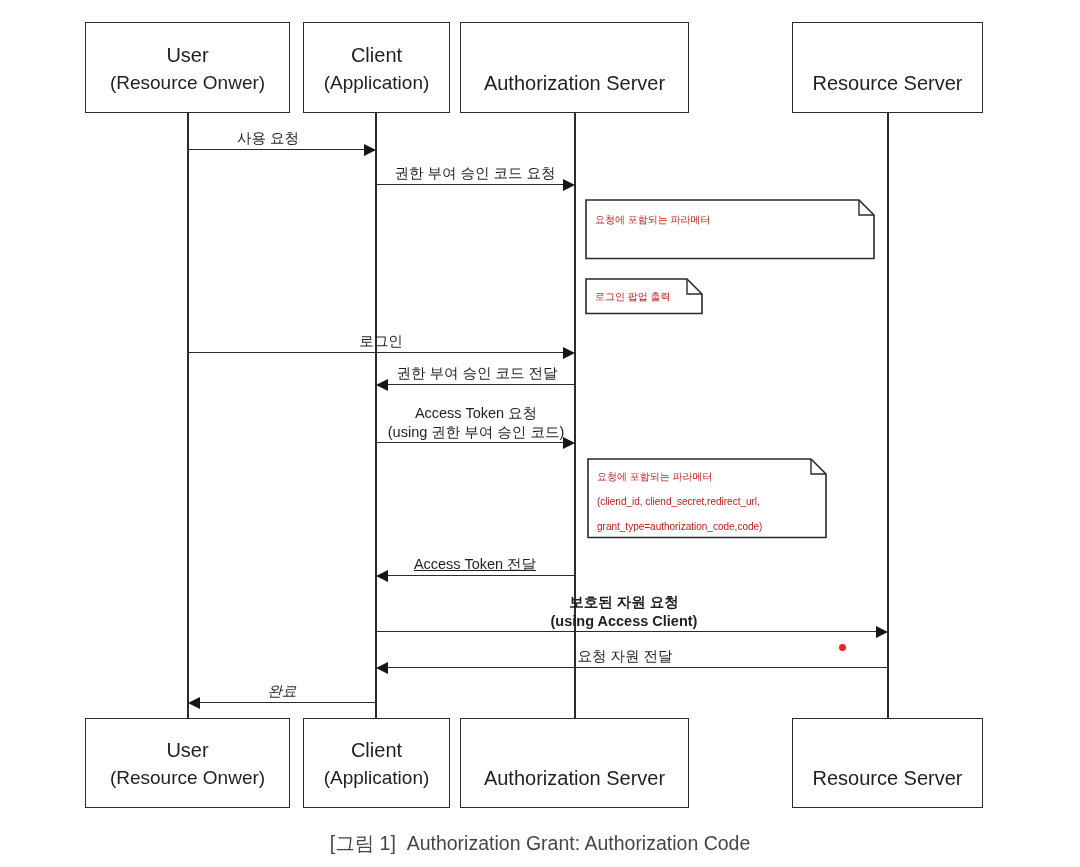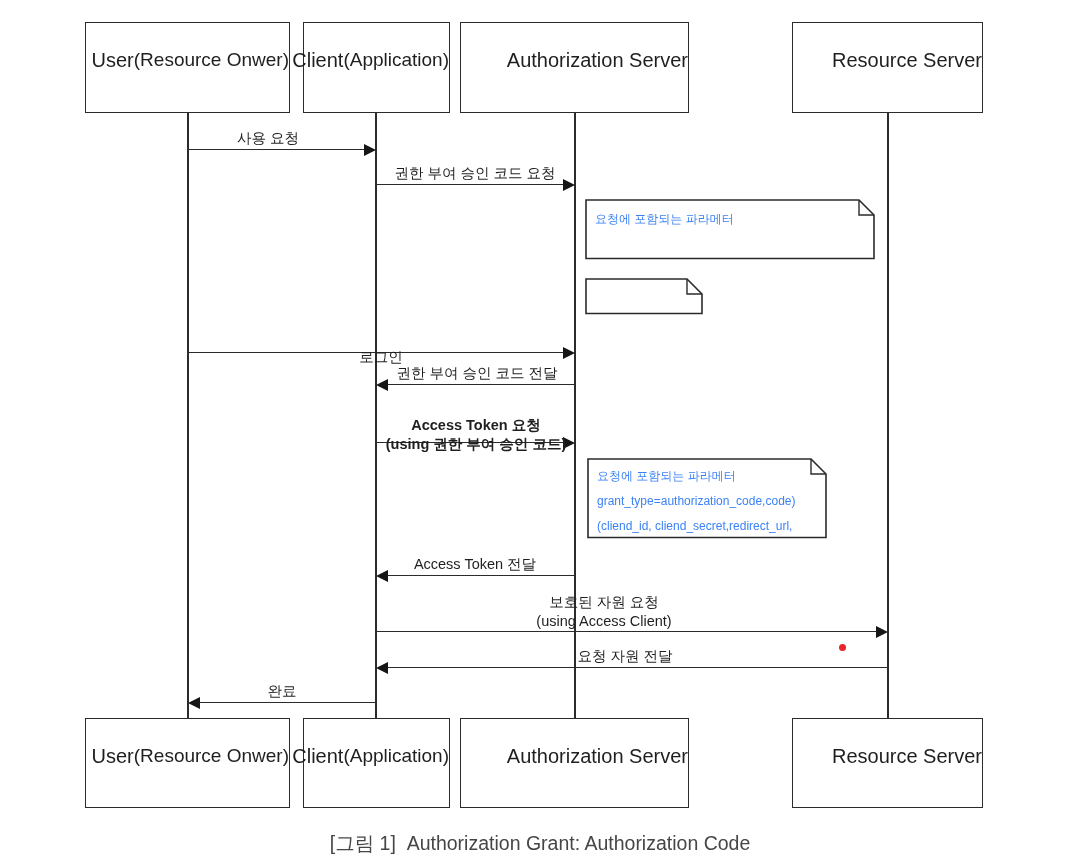--- a/index.html
+++ b/index.html
@@ -3,21 +3,21 @@
 <meta charset="utf-8">
 <style>
   html,body{margin:0;padding:0;background:#ffffff;}
   .canvas{
     position:relative;width:1080px;height:867px;background:#ffffff;
     font-family:"Liberation Sans","DejaVu Sans",sans-serif;color:#1f1f1f;overflow:hidden;
   }
   
   .actor{
     position:absolute;border:1.6px solid #2b2b2b;background:#ffffff;
-    display:flex;flex-direction:row;justify-content:flex-end;align-items:center;
+    display:flex;flex-direction:column;justify-content:flex-end;align-items:center;
     padding-bottom:15px;box-sizing:border-box;text-align:center;
   }
   .actor .actor-name{font-size:20px;line-height:28px;display:block;}
   .actor .actor-sub{font-size:19px;line-height:28px;display:block;}
   
   .lifeline{position:absolute;width:1.6px;background:#2b2b2b;}
   
   .msg-line{position:absolute;height:0;border-top:1.8px solid #2b2b2b;}
   .arrowhead{position:absolute;width:0;height:0;border-top:6px solid transparent;border-bottom:6px solid transparent;}
   .arrowhead.right{border-left:12px solid #161616;}
@@ -25,21 +25,21 @@
   .msg-label{
     position:absolute;transform:translateX(-50%);text-align:center;
     font-size:14.5px;line-height:19px;white-space:nowrap;color:#1f1f1f;
   }
   .msg-label span{display:block;}
   
   .note{position:absolute;}
   .note svg{position:absolute;left:0;top:0;}
   .note-text{
     position:absolute;left:10px;right:6px;top:0;bottom:0;
-    font-size:12px;color:#3b82f6;white-space:nowrap;
+    font-size:10px;color:#b91c1c;white-space:nowrap;
   }
   .note-text span{display:block;}
   .note1 .note-text{padding-top:8px;}
   .note1 .note-text span{line-height:25px;}
   .note2 .note-text{display:flex;align-items:center;}
   .note3 .note-text{padding-top:6px;}
   .note3 .note-text span{line-height:25px;}
   
   .caption{
     position:absolute;left:0;top:830px;width:1080px;text-align:center;
@@ -97,90 +97,93 @@
     <div class="note-text">
       <span>요청에 포함되는 파라메터</span>
     </div>
   </div>
 
   <div class="note note2" style="left:585px;top:278px;width:118px;height:37px;">
     <svg width="118" height="37">
       <polygon points="1,1 102,1 117,16 117,35.5 1,35.5" fill="#ffffff" stroke="#2b2b2b" stroke-width="1.6"></polygon>
       <polyline points="102,1 102,16 117,16" fill="none" stroke="#2b2b2b" stroke-width="1.4"></polyline>
     </svg>
+    <div class="note-text">
+      <span>로그인 팝업 출력</span>
+    </div>
   </div>
 
   <div>
     <div class="msg-line" style="left:188px;top:352px;width:376px;"></div>
     <div class="arrowhead right" style="left:563px;top:347px;"></div>
-    <div class="msg-label" style="left:381px;top:348px;">
+    <div class="msg-label" style="left:381px;top:332px;">
       <span>로그인</span>
     </div>
   </div>
 
   <div>
     <div class="msg-line" style="left:387px;top:384px;width:188px;"></div>
     <div class="arrowhead left" style="left:376px;top:379px;"></div>
     <div class="msg-label" style="left:477px;top:364px;text-align:center;">
       <span>권한 부여 승인 코드 전달</span>
     </div>
   </div>
 
   <div>
     <div class="msg-line" style="left:376px;top:442px;width:188px;"></div>
     <div class="arrowhead right" style="left:563px;top:437px;"></div>
-    <div class="msg-label" style="left:476px;top:416px;font-weight:bold;">
+    <div class="msg-label" style="left:476px;top:404px;">
       <span>Access Token 요청</span>
       <span>(using 권한 부여 승인 코드)</span>
     </div>
   </div>
 
   <div class="note note3" style="left:587px;top:458px;width:240px;height:81px;">
     <svg width="240" height="81">
       <polygon points="1,1 224,1 239,16 239,79.5 1,79.5" fill="#ffffff" stroke="#2b2b2b" stroke-width="1.6"></polygon>
       <polyline points="224,1 224,16 239,16" fill="none" stroke="#2b2b2b" stroke-width="1.4"></polyline>
     </svg>
     <div class="note-text">
       <span>요청에 포함되는 파라메터</span>
+      <span>(cliend_id, cliend_secret,redirect_url,</span>
       <span>grant_type=authorization_code,code)</span>
-      <span>(cliend_id, cliend_secret,redirect_url,</span>
     </div>
   </div>
 
   <div>
     <div class="msg-line" style="left:387px;top:575px;width:188px;"></div>
     <div class="arrowhead left" style="left:376px;top:570px;"></div>
-    <div class="msg-label" style="left:475px;top:555px;">
+    <div class="msg-label" style="left:475px;top:555px;text-decoration:underline;">
       <span>Access Token 전달</span>
     </div>
   </div>
 
   <div>
     <div class="msg-line" style="left:376px;top:631px;width:501px;"></div>
     <div class="arrowhead right" style="left:876px;top:626px;"></div>
-    <div class="msg-label" style="left:604px;top:593px;">
+    <div class="msg-label" style="left:624px;top:593px;font-weight:bold;">
       <span>보호된 자원 요청</span>
       <span>(using Access Client)</span>
     </div>
   </div>
 
   <div class="red-dot"></div>
 
   <div>
     <div class="msg-line" style="left:387px;top:667px;width:501px;"></div>
     <div class="arrowhead left" style="left:376px;top:662px;"></div>
     <div class="msg-label" style="left:625px;top:647px;">
       <span>요청 자원 전달</span>
     </div>
   </div>
 
   <div>
     <div class="msg-line" style="left:199px;top:702px;width:177px;"></div>
     <div class="arrowhead left" style="left:188px;top:697px;"></div>
-    <div class="msg-label" style="left:282px;top:682px;">
+    <div class="msg-label" style="left:282px;top:682px;font-style:italic;">
       <span>완료</span>
     </div>
   </div>
 
   <div class="actor" style="left:85px;top:718px;width:205px;height:90px;">
     <span class="actor-name">User</span>
     <span class="actor-sub">(Resource Onwer)</span>
   </div>
   <div class="actor" style="left:303px;top:718px;width:147px;height:90px;">
     <span class="actor-name">Client</span>

